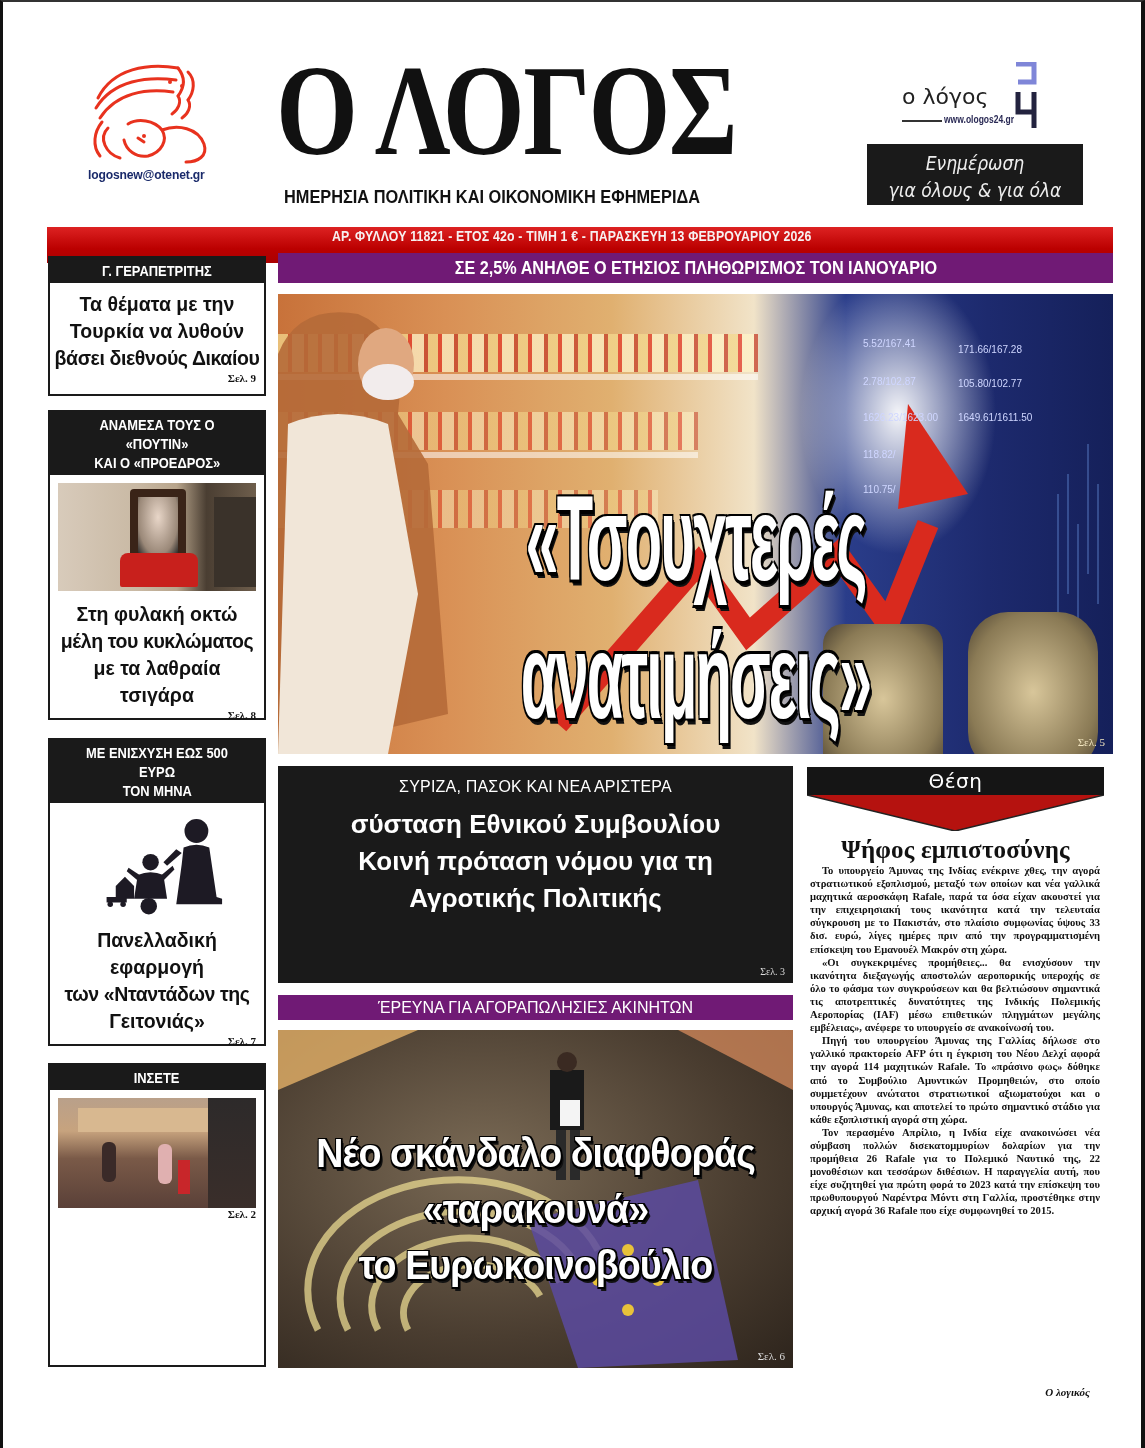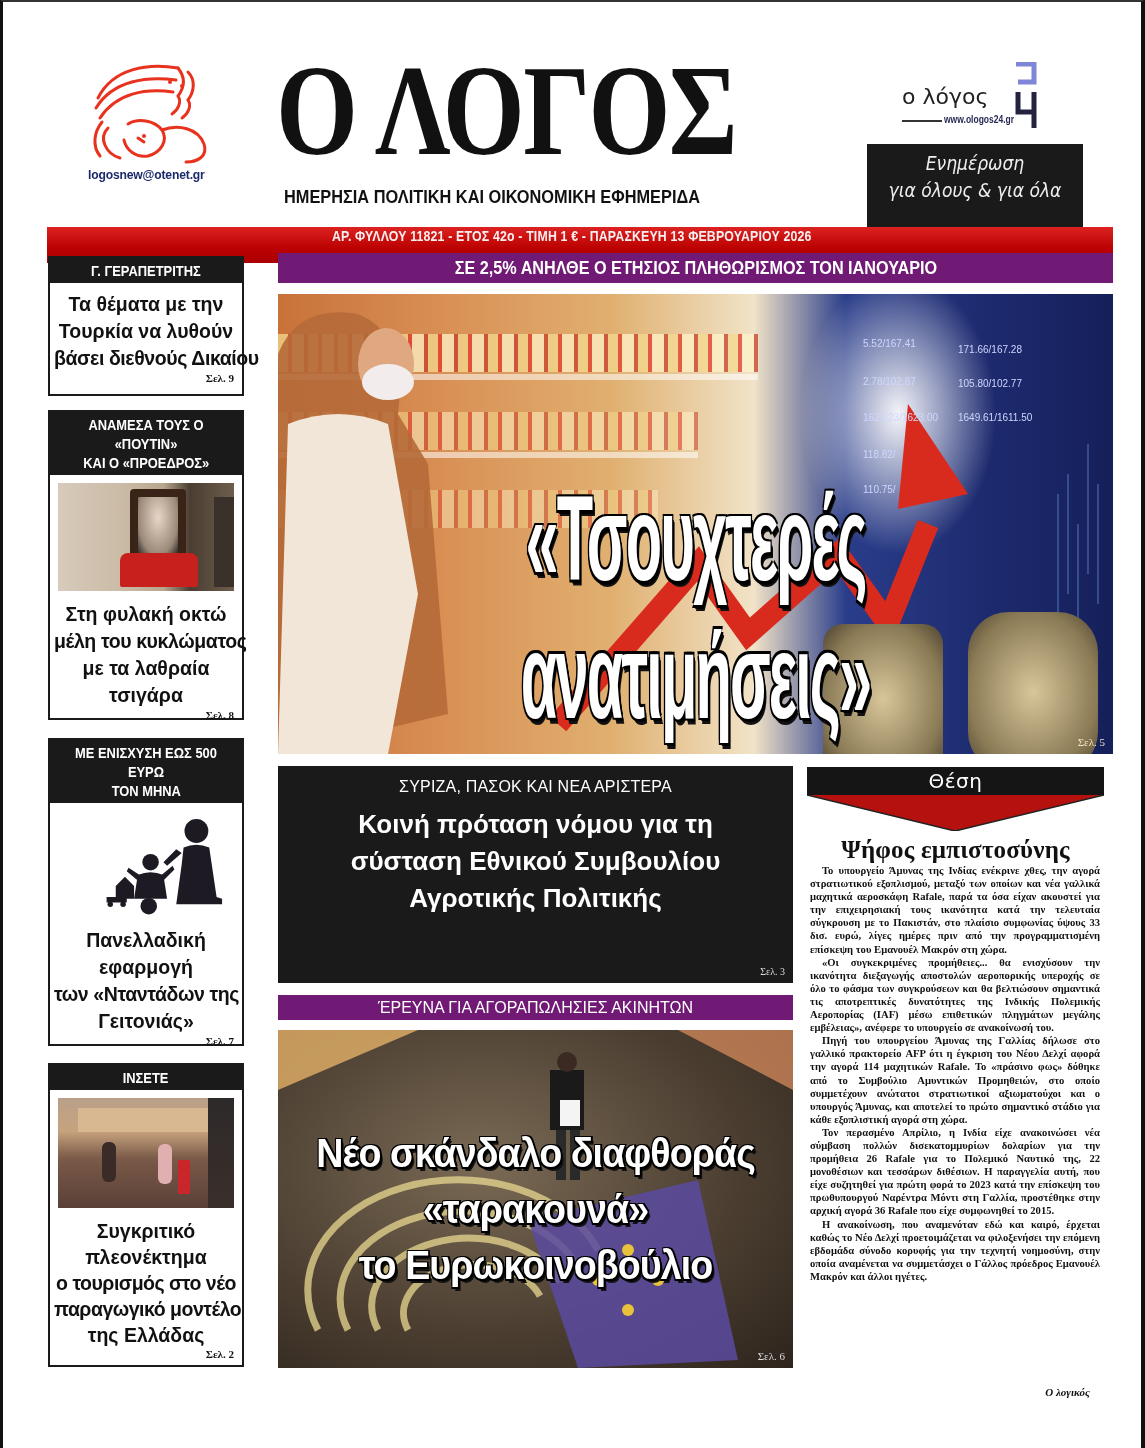--- a/index.html
+++ b/index.html
@@ -10,28 +10,28 @@
   
   .logo-art { position: absolute; left: 78px; top: 58px; width: 170px; height: 110px; }
   .logo-email { position: absolute; left: 88px; top: 167px; font-family: "Liberation Sans", sans-serif; font-weight: bold; font-size: 13.5px; color: #1a2a6a; letter-spacing: -0.2px; transform: scaleX(0.9); transform-origin: left; }
   .title { position: absolute; left: 276px; top: 46px; width: 500px; font-family: "Liberation Serif", serif; font-weight: bold; font-size: 124px; line-height: 124px; letter-spacing: -2px; color: #111; transform: scaleX(0.85) scaleY(1.05); transform-origin: left top; white-space: nowrap; }
   .subtitle { position: absolute; left: 284px; top: 186px; font-weight: bold; font-size: 19px; color: #111; transform: scaleX(0.86); transform-origin: left; white-space: nowrap; }
   .logo24 { position: absolute; left: 902px; top: 62px; width: 160px; height: 72px; }
   .logo24-text { position: absolute; left: 0; top: 22px; font-size: 22px; color: #222; font-family: "DejaVu Sans", sans-serif; }
   .logo24-num { position: absolute; left: 108px; top: 0; width: 30px; height: 68px; }
   .logo24-line { position: absolute; left: 0px; top: 58px; width: 40px; height: 2px; background: #333; }
   .logo24-url { position: absolute; left: 42px; top: 52px; font-size: 10px; color: #2a2a55; font-weight: bold; transform: scaleX(0.85); transform-origin: left; }
-  .slogan { position: absolute; left: 867px; top: 144px; width: 216px; height: 83px; background: #1a1a1a; color: #eee; text-align: center; font-style: italic; font-size: 19.5px; line-height: 27px; padding-top: 6px; font-family: "DejaVu Sans", sans-serif; font-weight: 300; }
+  .slogan { position: absolute; left: 867px; top: 144px; width: 216px; height: 61px; background: #1a1a1a; color: #eee; text-align: center; font-style: italic; font-size: 19.5px; line-height: 27px; padding-top: 6px; font-family: "DejaVu Sans", sans-serif; font-weight: 300; }
   .slogan span { display: block; transform: scaleX(0.88); }
 
   .issue-bar { position: absolute; left: 47px; top: 227px; width: 1066px; height: 36px; background: linear-gradient(#d22, #b00 60%, #a00); }
   .issue-text { position: absolute; left: 285px; top: 1px; font-size: 14px; font-weight: bold; color: #f7f0f0; transform: scaleX(0.88); transform-origin: left; white-space: nowrap; letter-spacing: 0.2px; }
 
   
-  .side-box { position: absolute; left: 48px; width: 196px; border: 2px solid #1a1a1a; background: #fff; }
+  .side-box { position: absolute; left: 48px; width: 218px; border: 2px solid #1a1a1a; background: #fff; }
   .side-head { background: #1a1a1a; color: #fff; text-align: center; font-size: 15px; font-weight: bold; line-height: 19px; padding: 3px 2px; }
   .side-head span { display: inline-block; transform: scaleX(0.86); }
   .side-body { text-align: center; font-weight: bold; font-size: 19.5px; line-height: 27px; padding: 6px 4px 0 4px; color: #111; }
   .side-body span { display: block; white-space: nowrap; }
   .page-ref { text-align: right; font-family: "Liberation Serif", serif; font-weight: bold; font-size: 11px; padding: 0 8px 4px 0; }
   .side-img { margin: 8px 8px 0 8px; height: 108px; position: relative; overflow: hidden; }
 
   
   .kicker-bar { position: absolute; background: #701a75; color: #fff; text-align: center; font-weight: bold; }
   .hero-img { position: absolute; left: 278px; top: 294px; width: 835px; height: 460px; overflow: hidden;
@@ -181,27 +181,20 @@
 
   <div class="side-box" style="top:1063px; height:304px;">
     <div class="side-head"><span>ΙΝΣΕΤΕ</span></div>
     <div class="side-img" style="height:110px; margin-top:8px; background: linear-gradient(180deg, #b9a08a 0%, #c7a37e 30%, #7a5a48 55%, #5a4038 100%);">
       <div style="position:absolute; left:20px; top:10px; width:130px; height:24px; background:#d8b890;"></div>
       <div style="position:absolute; left:150px; top:0; width:60px; height:110px; background:linear-gradient(#2d2a2a,#3a2e2a);"></div>
       <div style="position:absolute; left:120px; top:62px; width:12px; height:34px; background:#c8262a;"></div>
       <div style="position:absolute; left:44px; top:44px; width:14px; height:40px; background:#3a2a28; border-radius:6px;"></div>
       <div style="position:absolute; left:100px; top:46px; width:14px; height:40px; background:#e0b0b0; border-radius:6px;"></div>
     </div>
-    <div class="side-body" style="padding-top:10px; line-height:26px;">
-      <span>Συγκριτικό</span>
-      <span>πλεονέκτημα</span>
-      <span style="letter-spacing:-0.5px;">ο τουρισμός στο νέο</span>
-      <span style="letter-spacing:-0.5px;">παραγωγικό μοντέλο</span>
-      <span>της Ελλάδας</span>
-    </div>
     <div class="page-ref">Σελ. 2</div>
   </div>
 </aside>
 
 <section>
   <div class="kicker-bar" style="left:278px; top:253px; width:835px; height:30px; font-size:18px; line-height:30px;">
     <span style="display:inline-block; transform:scaleX(0.9);">ΣΕ 2,5% ΑΝΗΛΘΕ Ο ΕΤΗΣΙΟΣ ΠΛΗΘΩΡΙΣΜΟΣ ΤΟΝ ΙΑΝΟΥΑΡΙΟ</span>
   </div>
   <div class="hero-img">
     <div class="bottles" style="top:40px; width:480px;"></div>
@@ -238,22 +231,22 @@
     <div class="coin-stack" style="left:545px; top:330px; width:120px; height:150px; border-radius:20px;"></div>
     <div class="coin-stack" style="left:690px; top:318px; width:130px; height:160px; border-radius:40px;"></div>
     <div class="hero-headline">«Τσουχτερές ανατιμήσεις»</div>
     <span class="hero-pageref">Σελ. 5</span>
   </div>
 </section>
 
 <section class="mid-box">
   <div class="mid-kicker">ΣΥΡΙΖΑ, ΠΑΣΟΚ ΚΑΙ ΝΕΑ ΑΡΙΣΤΕΡΑ</div>
   <div class="mid-title">
+    <span>σύσταση Εθνικού Συμβουλίου</span>
     <span>Κοινή πρόταση νόμου για τη</span>
-    <span>σύσταση Εθνικού Συμβουλίου</span>
     <span>Αγροτικής Πολιτικής</span>
   </div>
   <span class="mid-pageref">Σελ. 3</span>
 </section>
 
 <section>
   <div class="kicker-bar" style="left:278px; top:995px; width:515px; height:25px; font-size:16px; line-height:25px; font-weight:normal;">
     <span>ΈΡΕΥΝΑ ΓΙΑ ΑΓΟΡΑΠΩΛΗΣΙΕΣ ΑΚΙΝΗΤΩΝ</span>
   </div>
   <div class="eu-img">
@@ -295,16 +288,15 @@
   <svg class="thesi-chevron" viewBox="0 0 297 36" preserveAspectRatio="none">
     <polygon points="0,0 297,0 148,36" fill="#b5120f"></polygon>
     <polyline points="0,0 148,36 297,0" fill="none" stroke="#222" stroke-width="1.5"></polyline>
   </svg>
   <div class="ed-title">Ψήφος εμπιστοσύνης</div>
   <div class="ed-body">
     <p>Το υπουργείο Άμυνας της Ινδίας ενέκρινε χθες, την αγορά στρατιωτικού εξοπλισμού, μεταξύ των οποίων και νέα γαλλικά μαχητικά αεροσκάφη Rafale, παρά τα όσα είχαν ακουστεί για την επιχειρησιακή τους ικανότητα κατά την τελευταία σύγκρουση με το Πακιστάν, στο πλαίσιο συμφωνίας ύψους 33 δισ. ευρώ, λίγες ημέρες πριν από την προγραμματισμένη επίσκεψη του Εμανουέλ Μακρόν στη χώρα.</p>
     <p>«Οι συγκεκριμένες προμήθειες... θα ενισχύσουν την ικανότητα διεξαγωγής αποστολών αεροπορικής υπεροχής σε όλο το φάσμα των συγκρούσεων και θα βελτιώσουν σημαντικά τις αποτρεπτικές δυνατότητες της Ινδικής Πολεμικής Αεροπορίας (IAF) μέσω επιθετικών πληγμάτων μεγάλης εμβέλειας», ανέφερε το υπουργείο σε ανακοίνωσή του.</p>
     <p>Πηγή του υπουργείου Άμυνας της Γαλλίας δήλωσε στο γαλλικό πρακτορείο AFP ότι η έγκριση του Νέου Δελχί αφορά την αγορά 114 μαχητικών Rafale. Το «πράσινο φως» δόθηκε από το Συμβούλιο Αμυντικών Προμηθειών, στο οποίο συμμετέχουν ανώτατοι στρατιωτικοί αξιωματούχοι και ο υπουργός Άμυνας, και αποτελεί το πρώτο σημαντικό στάδιο για κάθε εξοπλιστική αγορά στη χώρα.</p>
     <p>Τον περασμένο Απρίλιο, η Ινδία είχε ανακοινώσει νέα σύμβαση πολλών δισεκατομμυρίων δολαρίων για την προμήθεια 26 Rafale για το Πολεμικό Ναυτικό της, 22 μονοθέσιων και τεσσάρων διθέσιων. Η παραγγελία αυτή, που είχε συζητηθεί για πρώτη φορά το 2023 κατά την επίσκεψη του πρωθυπουργού Ναρέντρα Μόντι στη Γαλλία, προστέθηκε στην αρχική αγορά 36 Rafale που είχε συμφωνηθεί το 2015.</p>
-    <p>Η ανακοίνωση, που αναμενόταν εδώ και καιρό, έρχεται καθώς το Νέο Δελχί προετοιμάζεται να φιλοξενήσει την επόμενη εβδομάδα σύνοδο κορυφής για την τεχνητή νοημοσύνη, στην οποία αναμένεται να συμμετάσχει ο Γάλλος πρόεδρος Εμανουέλ Μακρόν και άλλοι ηγέτες.</p>
   </div>
   <div class="ed-sign">Ο λογικός</div>
 </section>
 
 </body></html>

